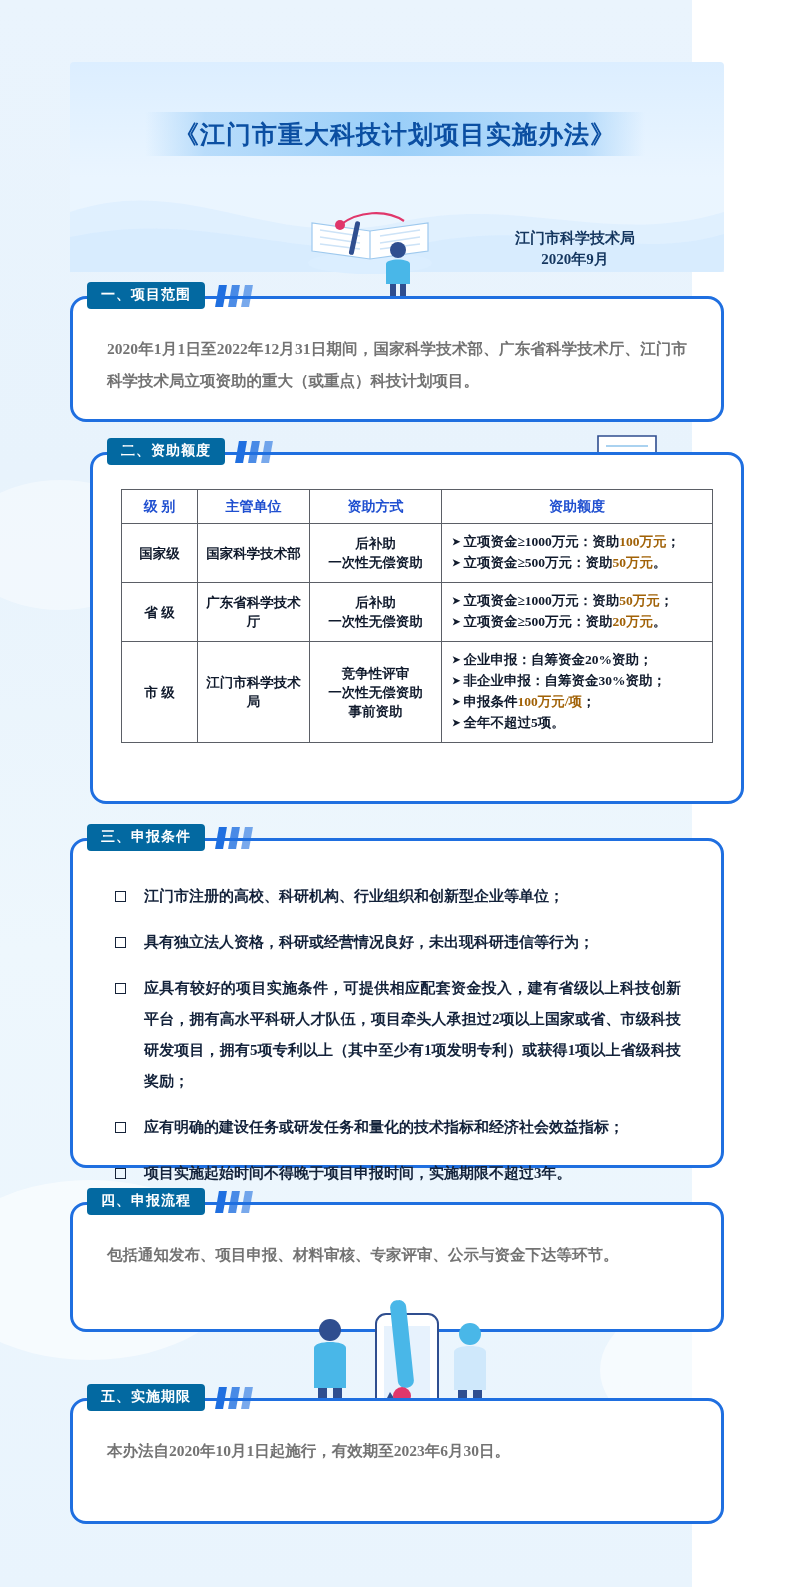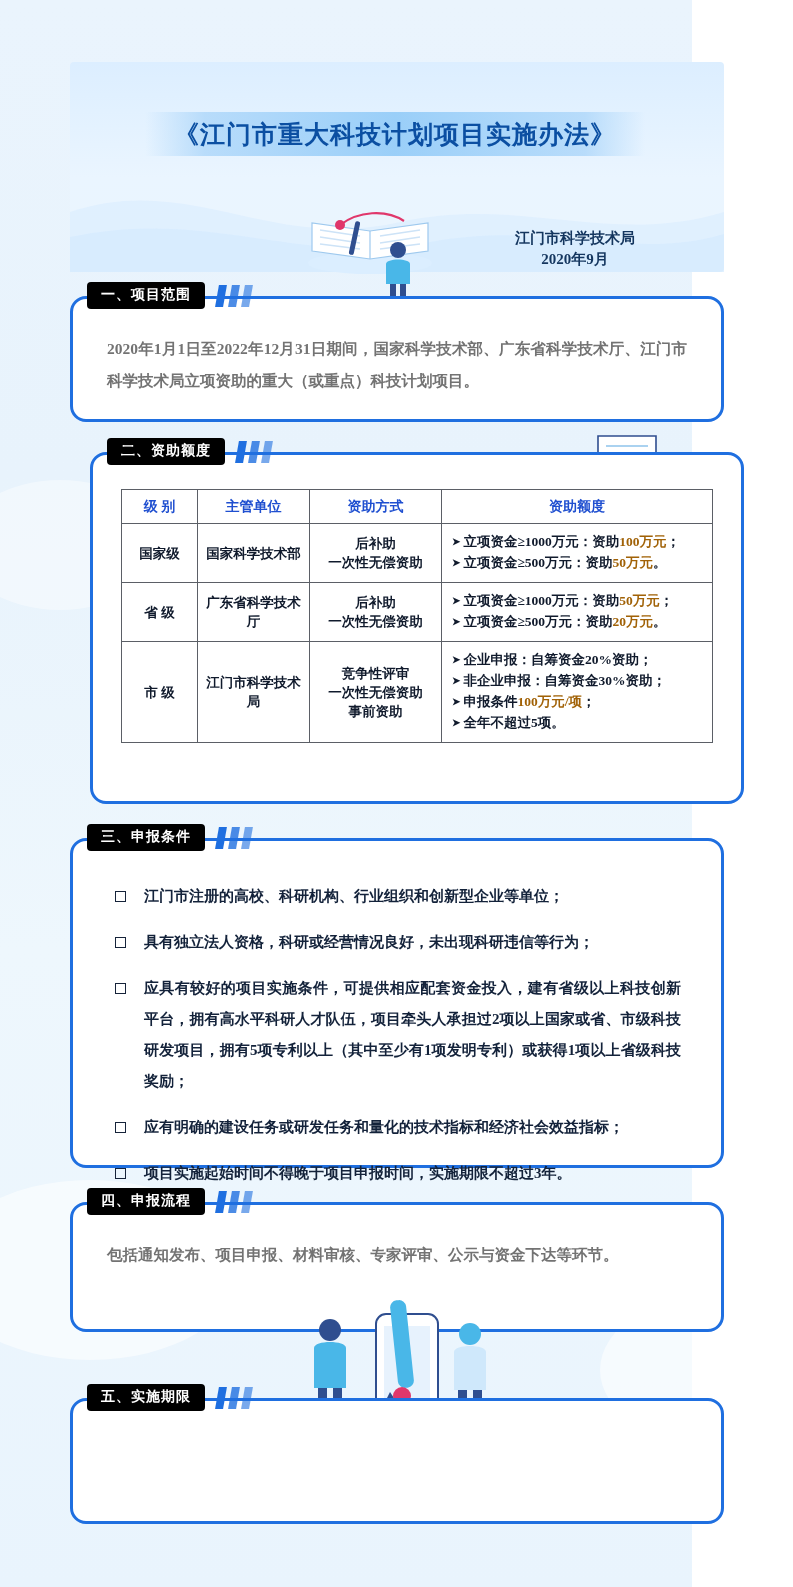--- a/index.html
+++ b/index.html
@@ -89,21 +89,21 @@
     border: 3px solid #1f6fe0;
     border-radius: 16px;
     background: #ffffff;
   }
   .card-head {
     position: absolute;
     left: 14px; top: -17px;
     display: flex; align-items: center;
   }
   .tag {
-    background: #000000;
+    background: #0369a1;
     color: #ffffff;
     font-size: 14px;
     font-weight: bold;
     padding: 6px 14px 7px 14px;
     border-radius: 4px;
     letter-spacing: 1px;
     line-height: 1;
     white-space: nowrap;
   }
   .bars { display: flex; margin-left: 12px; align-items: center; }
@@ -404,15 +404,16 @@
 
   <div class="card" style="top:1398px; height:126px;">
     <div class="card-head">
       <span class="tag">五、实施期限</span>
       <span class="bars">
           <i></i>
           <i></i>
           <i></i>
         </span>
     </div>
+    <div class="card-body">本办法自2020年10月1日起施行，有效期至2023年6月30日。</div>
   </div>
 
 </div>
 
 </body></html>

